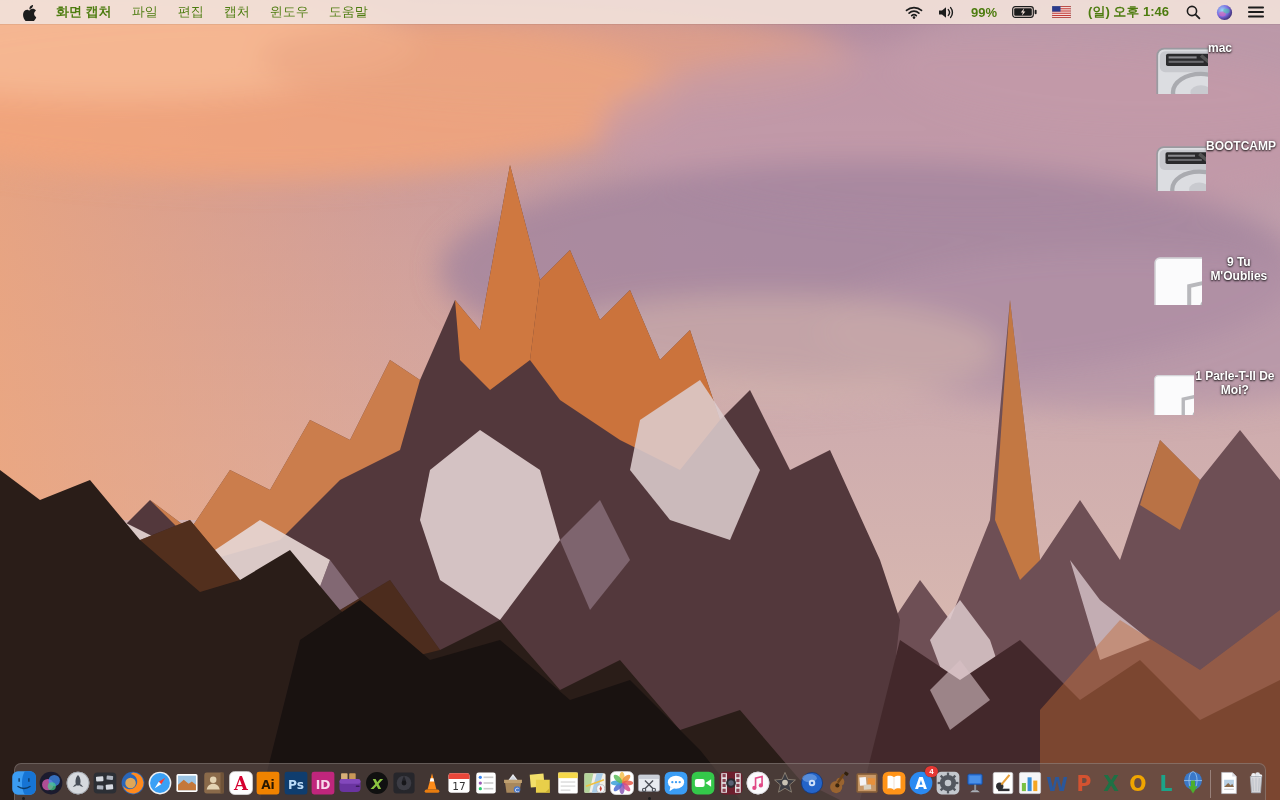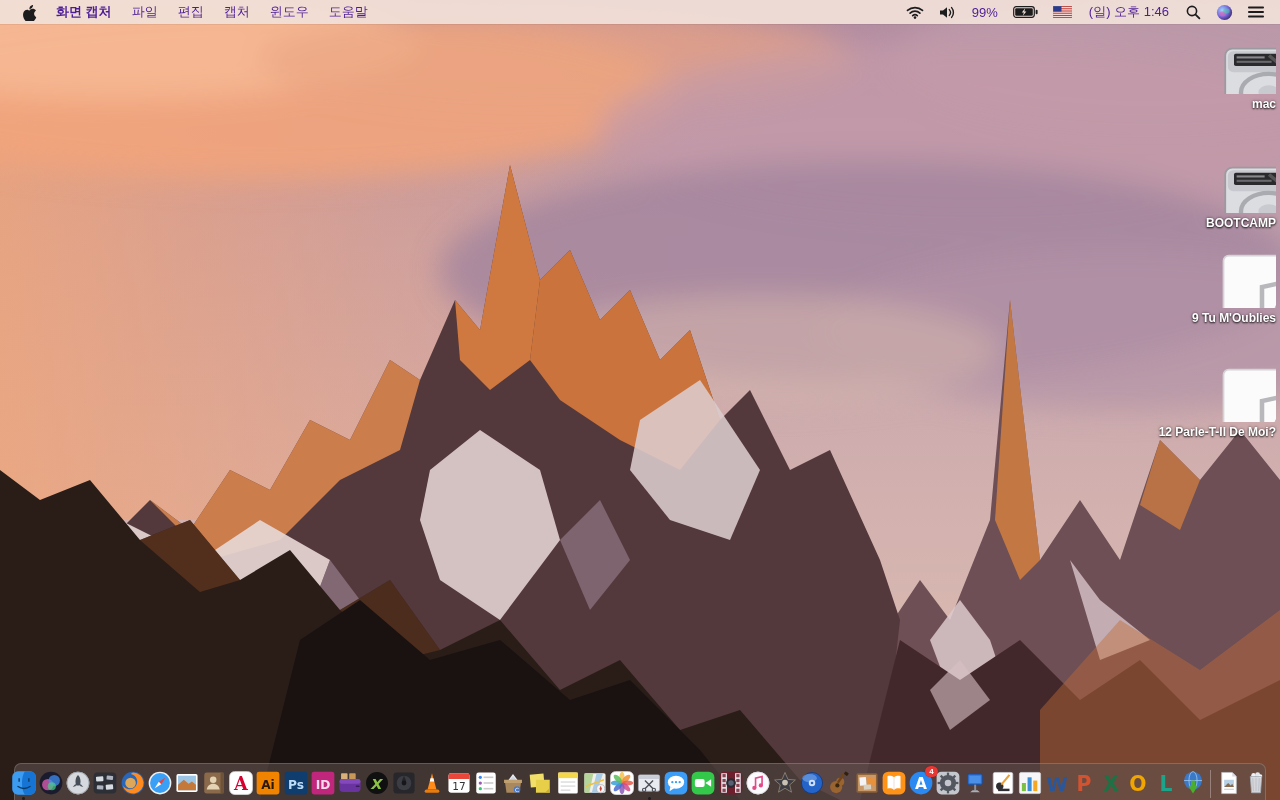--- a/index.html
+++ b/index.html
@@ -4,34 +4,34 @@
 <style>
   html,body{margin:0;padding:0;width:1280px;height:800px;overflow:hidden;
     font-family:"Liberation Sans","DejaVu Sans",sans-serif;background:#000;}
   .screen{position:relative;width:1280px;height:800px;overflow:hidden;}
   .wallpaper{position:absolute;inset:0;z-index:0;}
   .wallpaper svg{display:block;width:100%;height:100%;}
 
   
   .menubar{position:absolute;top:0;left:0;right:0;height:24px;z-index:40;
     background:rgba(241,224,216,0.93);display:flex;align-items:center;
-    padding:0 12px;font-size:13px;color:#4c1d95;
+    padding:0 12px;font-size:13px;color:#4d7c0f;
     box-shadow:0 0 1px rgba(0,0,0,.35);}
   .mb-left{display:flex;align-items:center;gap:0;}
   .mb-apple{width:26px;display:flex;justify-content:center;align-items:center;}
   .mb-app{font-weight:bold;padding:0 10px;}
   .mb-item{padding:0 10px;font-family:Liberation Mono, monospace;}
-  .mb-right{margin-left:auto;display:flex;align-items:center;gap:7px;}
+  .mb-right{margin-left:auto;display:flex;align-items:center;gap:7px;font-weight:bold;}
   .st{display:flex;align-items:center;justify-content:center;padding:0 4px;height:24px;}
   .mb-clock{padding:0 6px;white-space:nowrap;}
 
   
   .desktop-icons{position:absolute;top:0;right:4px;width:124px;z-index:10;}
-  .dicon{position:absolute;left:0;width:124px;display:flex;flex-direction:column;
-    align-items:flex-end;cursor:default;}
+  .dicon{position:absolute;left:0;width:124px;display:flex;
+    align-items:flex-start;cursor:default;}
   .dicon .img{width:56px;height:56px;display:flex;align-items:center;justify-content:center;}
   .dicon .lbl{margin-top:4px;font-size:12px;font-weight:bold;color:#fff;text-align:center;
     line-height:1.15;text-shadow:0 1px 2px rgba(0,0,0,.85),0 0 3px rgba(0,0,0,.5);}
 
   
   .dock{position:absolute;left:14px;right:14px;bottom:0;height:36px;z-index:50;
     background:rgba(96,81,77,0.58);border:1px solid rgba(255,255,255,.18);border-bottom:none;
     border-radius:7px 7px 0 0;display:flex;align-items:flex-end;justify-content:center;
     padding:0 4px;}
   .dock-item{position:relative;width:26px;height:26px;margin:0 0.6px 4px 0.6px;flex:0 0 auto;}
@@ -215,21 +215,21 @@
               <rect x="42" y="39" width="1.6" height="6"></rect>
               <rect x="45" y="39" width="1.6" height="6"></rect>
               <rect x="48" y="39" width="1.6" height="6"></rect>
             </g>
             <rect x="7" y="46" width="5" height="4" fill="#b8b9be"></rect>
             <rect x="44" y="46" width="5" height="4" fill="#b8b9be"></rect>
           </svg>
         </div>
         <div class="lbl">mac</div>
       </div>
-      <div class="dicon" style="top: 157px;">
+      <div class="dicon" style="top: 136px;">
         <div class="img">
           <svg viewBox="0 0 32 32">
             <rect x="3" y="6" width="50" height="40" rx="4" fill="#dcdde1"></rect>
             <rect x="3" y="6" width="50" height="40" rx="4" fill="none" stroke="#9a9aa0"></rect>
             <rect x="4.5" y="7.5" width="47" height="12" rx="3" fill="#c8c9ce"></rect>
             <rect x="8" y="9" width="26" height="7" rx="1" fill="#2a2a2c"></rect>
             <rect x="9.5" y="10.5" width="16" height="1.2" fill="#8a8a8e"></rect>
             <rect x="9.5" y="13" width="20" height="1.2" fill="#6a6a6e"></rect>
             <path d="M28 10l6 5" stroke="#555" stroke-width="2"></path>
             <ellipse cx="28" cy="31" rx="16" ry="10.5" fill="none" stroke="#aaabb0" stroke-width="2.5"></ellipse>
@@ -262,21 +262,21 @@
       <div class="dicon" style="top: 366px;">
         <div class="img">
           <svg viewBox="0 0 32 32">
             <rect x="2" y="2" width="52" height="52" rx="3" fill="#fbfbfc"></rect>
             <rect x="2" y="2" width="52" height="52" rx="3" fill="none" stroke="#d4d4d8"></rect>
             <path d="M24 38V20l14-3v16" stroke="#b8b8bc" stroke-width="2.6" fill="none"></path>
             <circle cx="21.5" cy="38" r="4.4" fill="#b8b8bc"></circle>
             <circle cx="35.5" cy="33" r="4.4" fill="#b8b8bc"></circle>
           </svg>
         </div>
-        <div class="lbl">12 Parle-T-Il De Moi?</div>
+        <div class="lbl">1 Parle-T-Il De Moi?</div>
       </div>
     </div>
 
   <div class="dock" id="dock">
       <div class="dock-item" title="Finder">
         <svg viewBox="0 0 32 32">
           <rect x="1.5" y="1.5" width="29" height="29" rx="7" fill="#3b9cf2"></rect>
           <path d="M17 1.5h6.5a7 7 0 0 1 7 7v15a7 7 0 0 1-7 7H17c-2.5-4-3.5-9-3.5-14.5S14.5 6 17 1.5z" fill="#1674d4"></path>
           <path d="M8 20c5 3.5 11 3.5 16 0" stroke="#0d3a66" stroke-width="1.6" fill="none"></path>
           <line x1="10" y1="10" x2="10" y2="14.5" stroke="#0d3a66" stroke-width="1.7"></line>

